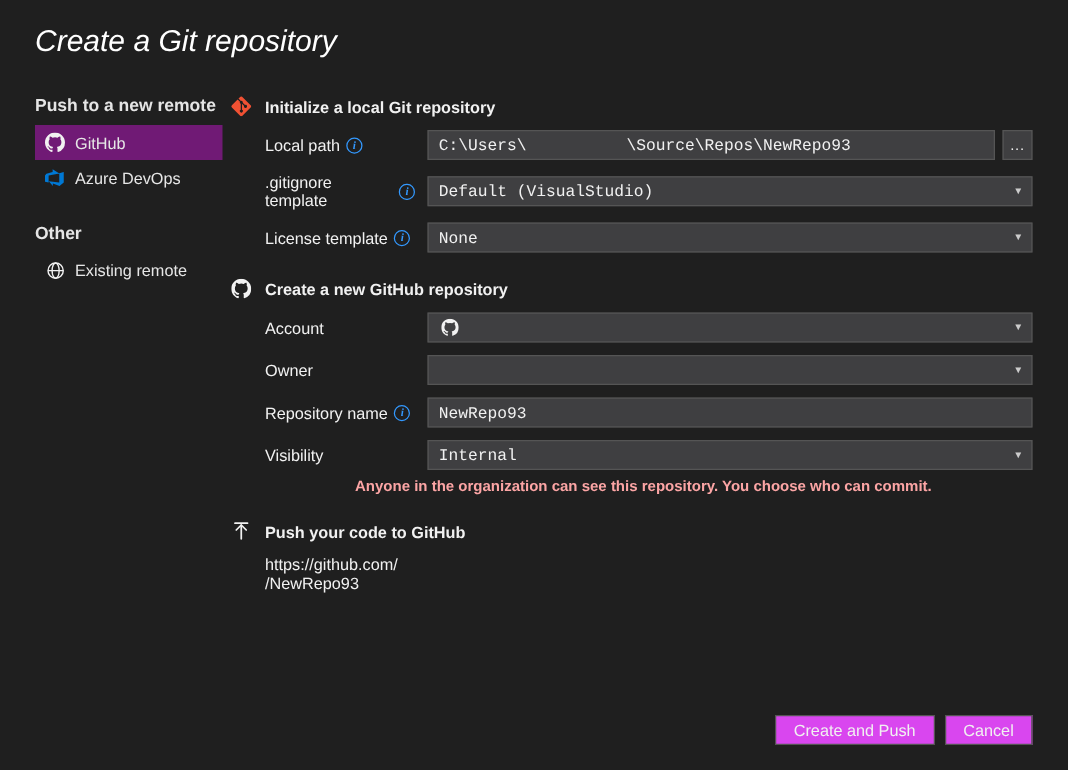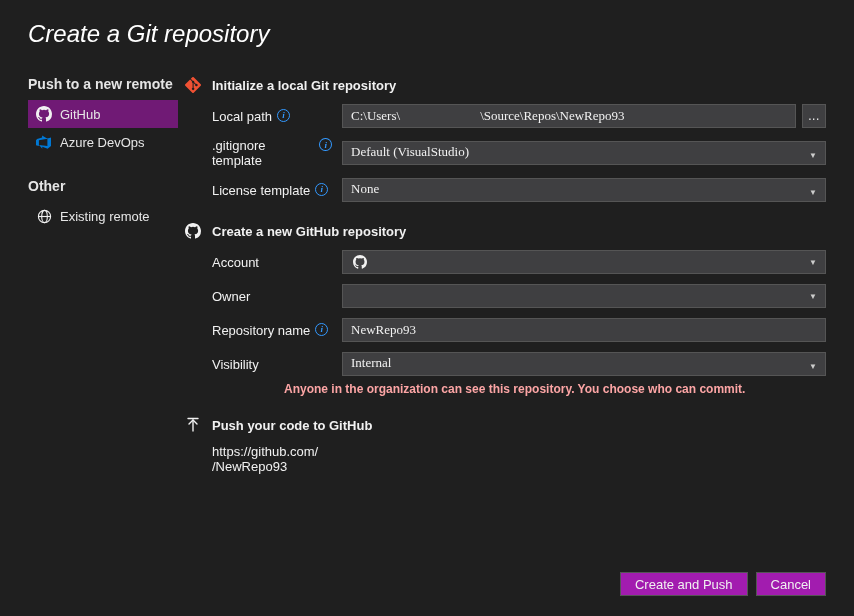--- a/index.html
+++ b/index.html
@@ -96,21 +96,21 @@
       display: flex;
       align-items: center;
       gap: 10px;
       margin-bottom: 10px;
     }
     .form-label {
       width: 120px;
       font-size: 13px;
       color: #f1f1f1;
       display: flex;
-      align-items: flex-start;
+      align-items: center;
       gap: 5px;
     }
     .info-icon {
       width: 13px;
       height: 13px;
       border: 1px solid #3399ff;
       border-radius: 50%;
       display: inline-flex;
       align-items: center;
       justify-content: center;
@@ -124,21 +124,21 @@
       flex: 1;
       display: flex;
       gap: 6px;
     }
     .textbox, .combo, .owner-combo {
       background: #3f3f41;
       border: 1px solid #555;
       color: #f1f1f1;
       padding: 4px 8px;
       font-size: 13px;
-      font-family: Liberation Serif, serif;
+      font-family: Liberation Mono, monospace;
       height: 24px;
     }
     .textbox {
       flex: 1;
     }
     .textbox::placeholder {
       color: #9a9a9a;
     }
     .browse-btn {
       width: 24px;
@@ -149,21 +149,21 @@
       cursor: pointer;
       display: flex;
       align-items: center;
       justify-content: center;
       font-size: 12px;
       letter-spacing: 0.5px;
     }
     .combo {
       flex: 1;
       display: flex;
-      align-items: flex-end;
+      align-items: center;
       justify-content: space-between;
       position: relative;
       cursor: pointer;
     }
     .combo-arrow {
       font-size: 8px;
       color: #ccc;
     }
     .owner-combo {
       flex: 1;
@@ -194,21 +194,21 @@
       flex-direction: column;
     }
     
     .footer {
       display: flex;
       justify-content: flex-end;
       gap: 8px;
       padding-top: 12px;
     }
     .btn {
-      background: #a21caf;
+      background: #d946ef;
       border: 1px solid #555;
       color: #f1f1f1;
       padding: 4px 14px;
       font-size: 13px;
       font-family: inherit;
       cursor: pointer;
       height: 24px;
     }
   </style>
 </head>

